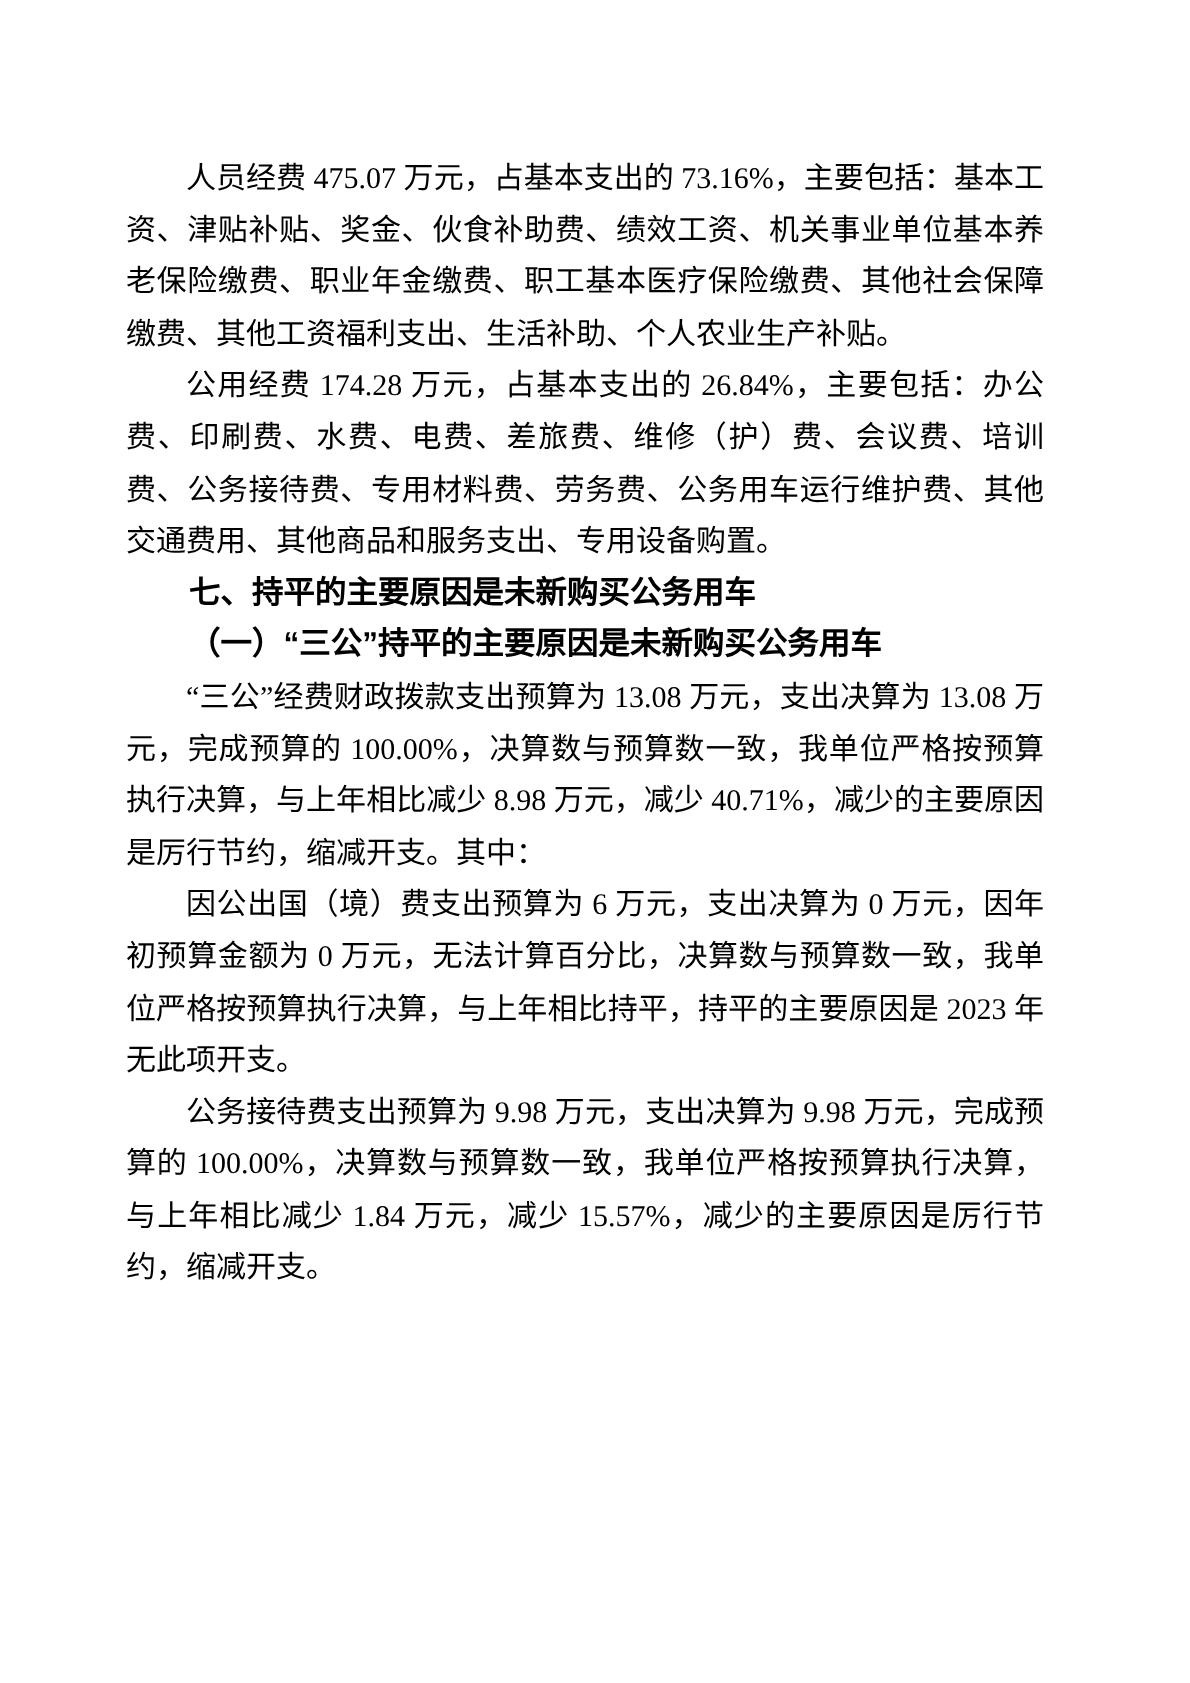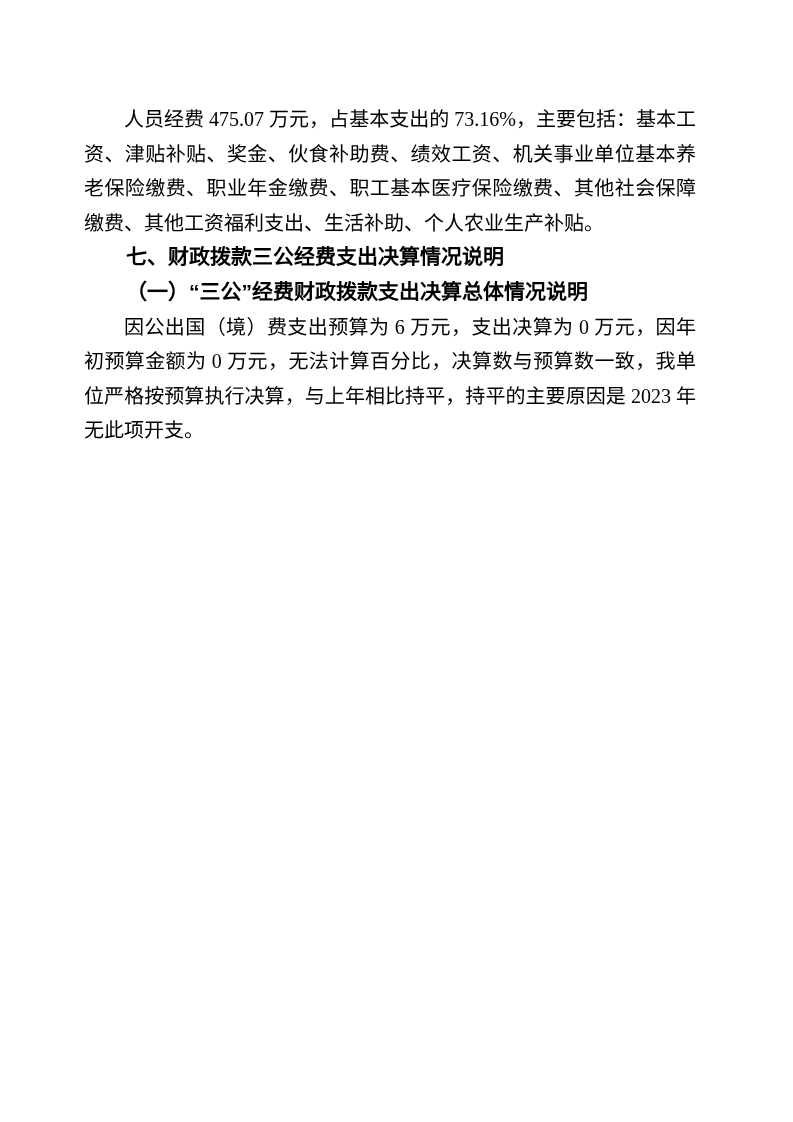--- a/index.html
+++ b/index.html
@@ -36,22 +36,25 @@
     text-indent: 2em;
     color: #000000;
   }
 </style>
 </head>
 <body>
 
 <div class="page">
   <p class="para">人员经费 475.07 万元，占基本支出的 73.16%，主要包括：基本工资、津贴补贴、奖金、伙食补助费、绩效工资、机关事业单位基本养老保险缴费、职业年金缴费、职工基本医疗保险缴费、其他社会保障缴费、其他工资福利支出、生活补助、个人农业生产补贴。</p>
 
+  <p class="para">公用经费 174.28 万元，占基本支出的 26.84%，主要包括：办公费、印刷费、水费、电费、差旅费、维修（护）费、会议费、培训费、公务接待费、专用材料费、劳务费、公务用车运行维护费、其他交通费用、其他商品和服务支出、专用设备购置。</p>
 
-  <h2 class="heading">七、财政拨款三公经费支出决算情况说明</h2>
+  <h2 class="heading">七、持平的主要原因是未新购买公务用车</h2>
 
-  <h3 class="heading">（一）“三公”经费财政拨款支出决算总体情况说明</h3>
+  <h3 class="heading">（一）“三公”持平的主要原因是未新购买公务用车</h3>
 
+  <p class="para">“三公”经费财政拨款支出预算为 13.08 万元，支出决算为 13.08 万元，完成预算的 100.00%，决算数与预算数一致，我单位严格按预算执行决算，与上年相比减少 8.98 万元，减少 40.71%，减少的主要原因是厉行节约，缩减开支。其中：</p>
 
   <p class="para">因公出国（境）费支出预算为 6 万元，支出决算为 0 万元，因年初预算金额为 0 万元，无法计算百分比，决算数与预算数一致，我单位严格按预算执行决算，与上年相比持平，持平的主要原因是 2023 年无此项开支。</p>
 
+  <p class="para">公务接待费支出预算为 9.98 万元，支出决算为 9.98 万元，完成预算的 100.00%，决算数与预算数一致，我单位严格按预算执行决算，与上年相比减少 1.84 万元，减少 15.57%，减少的主要原因是厉行节约，缩减开支。</p>
 
 </div>
 
 </body></html>

